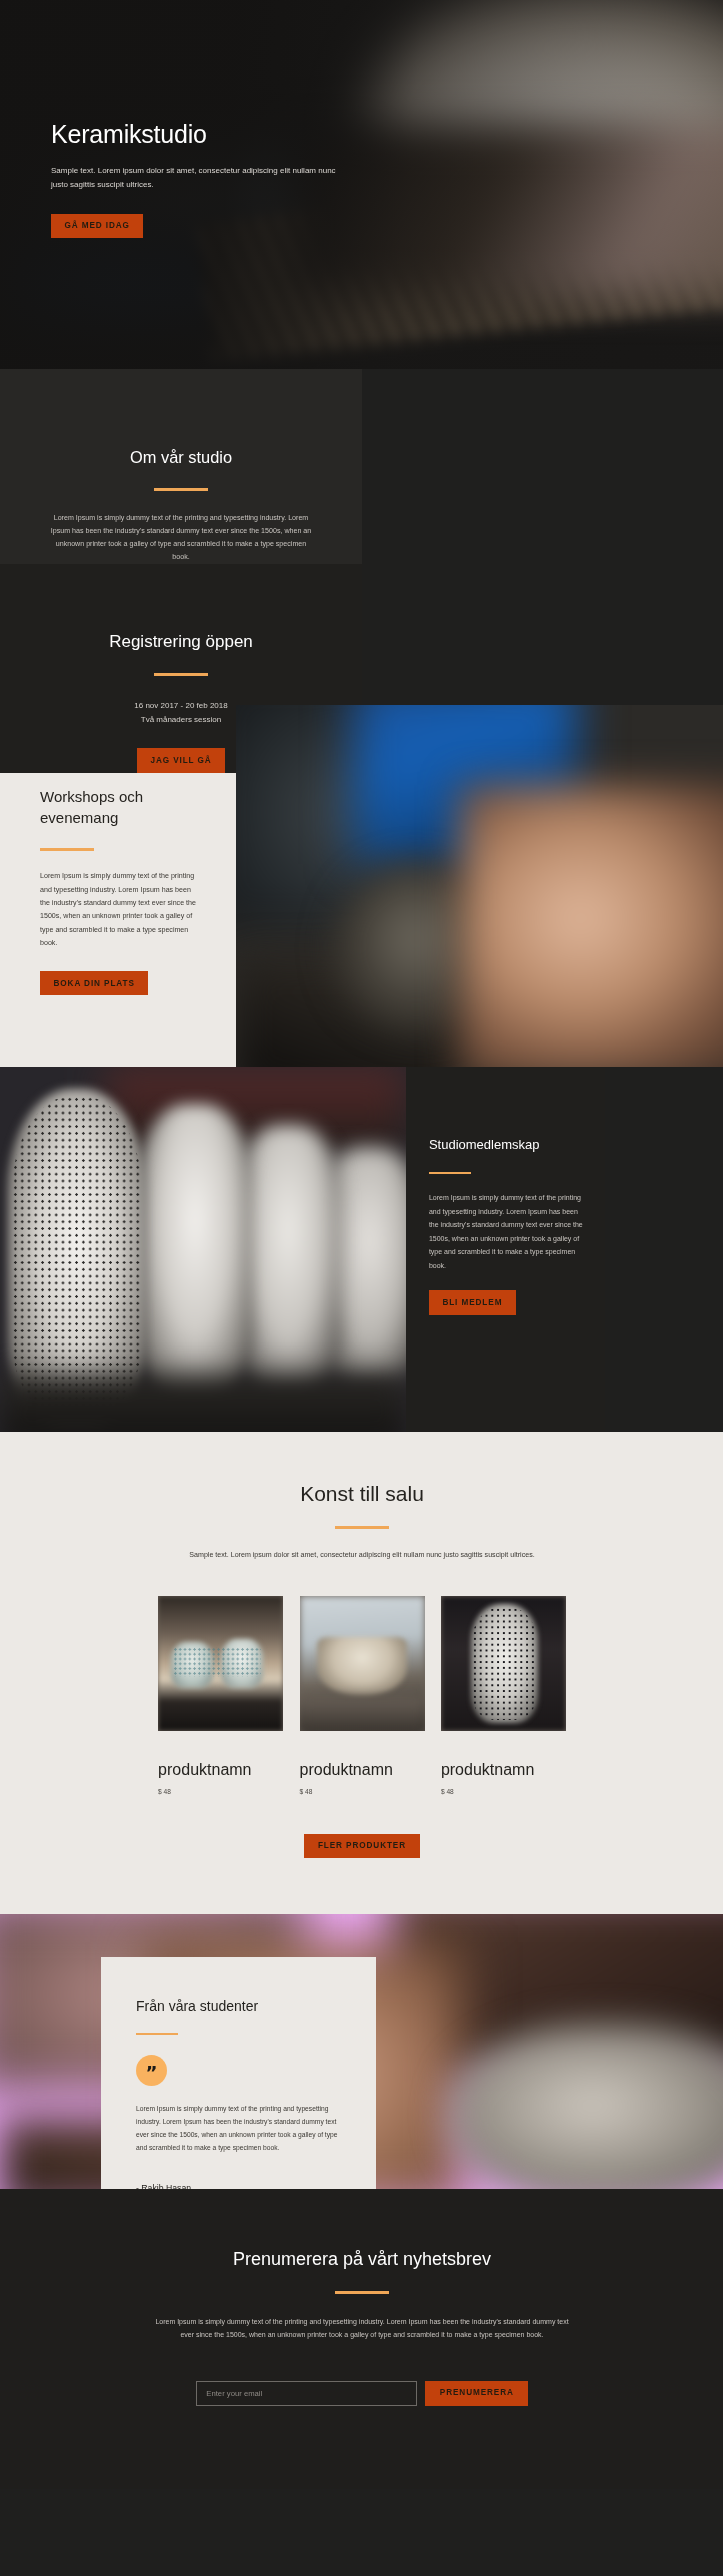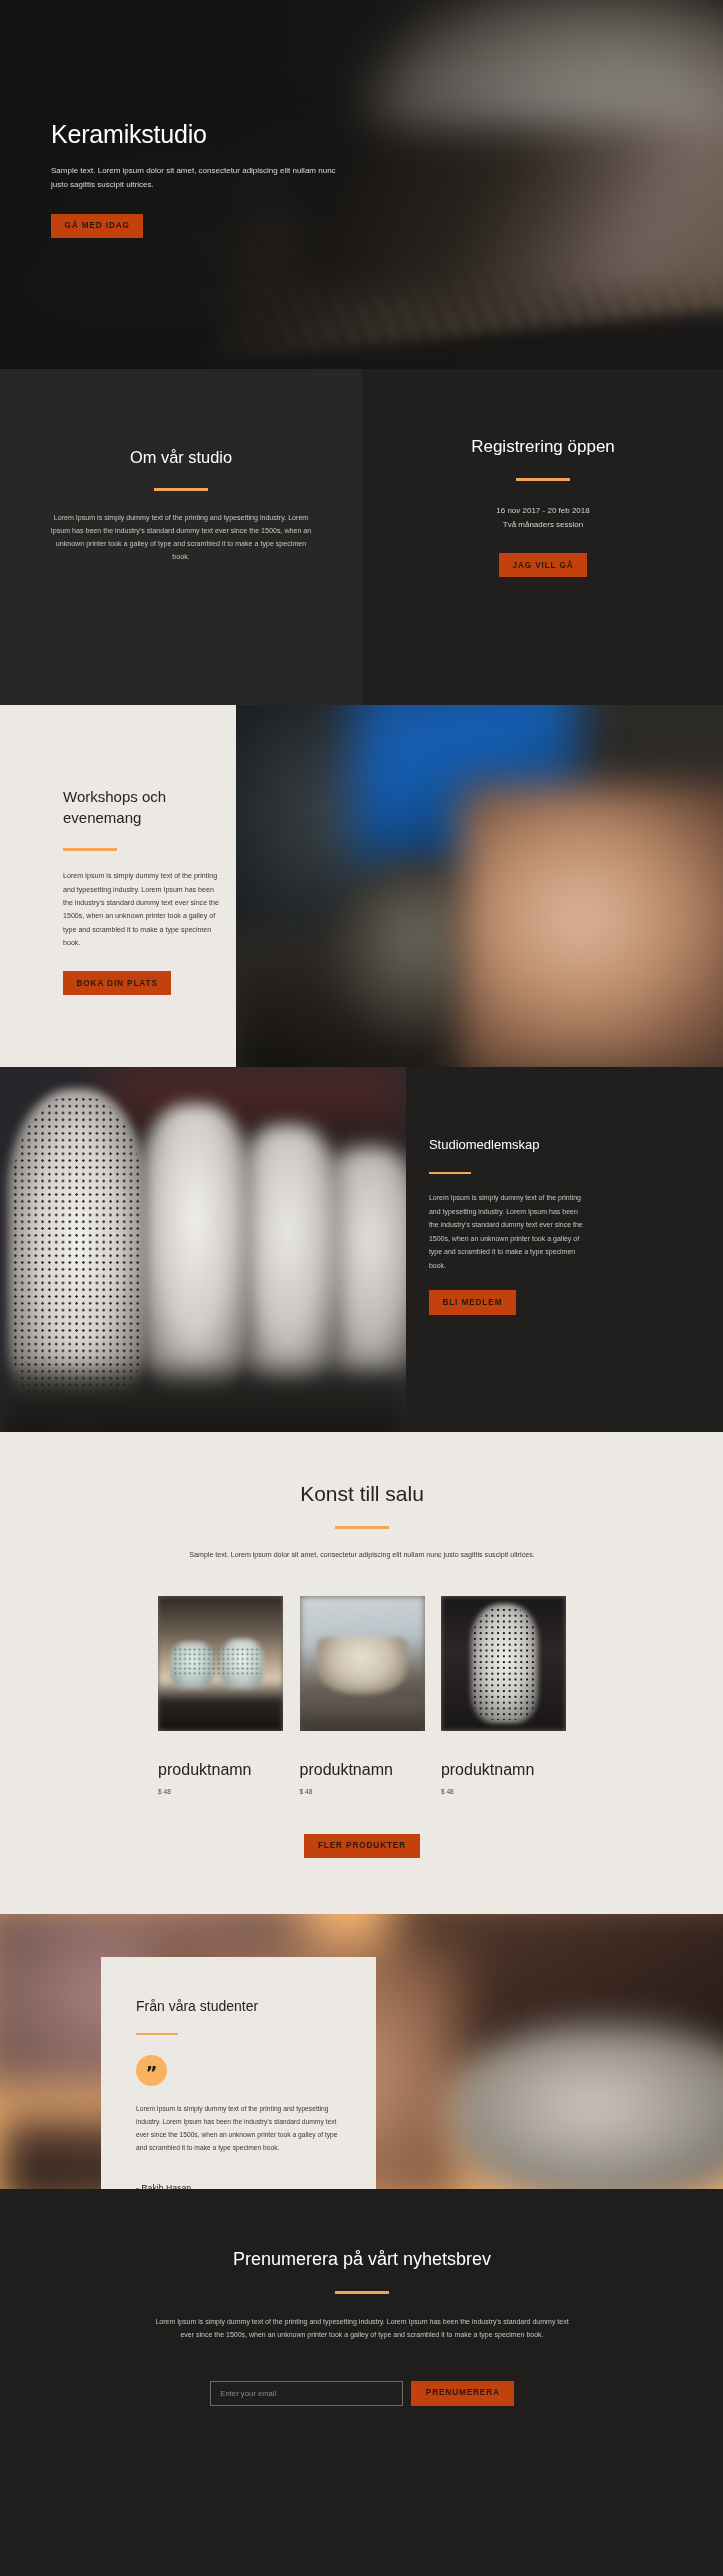--- a/index.html
+++ b/index.html
@@ -70,42 +70,42 @@
     background:linear-gradient(95deg, rgba(20,19,18,.97) 0%, rgba(20,19,18,.93) 32%, rgba(22,21,20,.55) 56%, rgba(22,21,20,.25) 100%);
   }
   .hero-inner {
     position:absolute; left:51px; top:120px; width:386px;
   }
   .hero-title { font-size:25px; font-weight:normal; letter-spacing:-0.2px; color:#fff; }
   .hero-sub { margin-top:14.5px; font-size:8px; line-height:1.75; color:#ddd9d4; width:290px; }
   .hero-btn-wrap { margin-top:22px; }
 
   
-  .dual { display:flex; width:724px; height:336px; }
+  .dual { display:flex; width:724px; height:336px;flex-direction:column; }
   .dual .col-left {
     width:362px; background:#282725; position:relative;
   }
   .dual .col-right {
     width:362px; background:#201f1d; position:relative;
   }
   .col-inner { padding:79px 27px 0; text-align:center; }
   .col-right .col-inner { padding-top:68px; }
   .sec-h2 { font-size:16.4px; font-weight:normal; color:#fff; }
   .sec-h2.sm { font-size:17px; }
   .dual .rule { margin:21px auto 0; }
   .about-p {
     margin-top:21px; font-size:7.1px; line-height:1.85; color:#c9c5c0;
     padding:0 21px;
   }
   .reg-dates { margin-top:23px; font-size:8px; line-height:1.75; color:#d6d2cd; }
   .reg-btn-wrap { margin-top:21px; }
 
   
   .workshops { display:flex; width:724px; height:362px; background:#ece9e5; }
-  .ws-left { width:236px; background:#ece9e5; padding:81px 0 0 63px; }
+  .ws-left { width:236px; background:#ece9e5; padding:81px 0 0 40px; }
   .ws-title { font-size:15px; line-height:1.42; color:#25231f; font-weight:normal; width:159px; }
   .ws-left .rule { margin-top:19.3px; }
   .ws-p { margin-top:19.3px; font-size:7.1px; line-height:1.9; color:#3b3833; width:159px; }
   .ws-btn-wrap { margin-top:20px; }
   .ws-right { width:487px; position:relative; overflow:hidden; background:#2c2a27; }
   .ws-right .h1{
     position:absolute; left:-6%; top:-10%; width:58%; height:72%;
     background:radial-gradient(ellipse at 50% 55%, #3f464a 0%, #23282b 55%, #121416 100%);
     filter:blur(21px);
   }
@@ -194,21 +194,21 @@
   .pi2 .b{position:absolute;left:14%;top:30%;width:72%;height:44%;background:radial-gradient(ellipse at 50% 35%,#e8e1d2 0%,#cbc0ad 45%,#8e8371 80%,#534a3e 100%);filter:blur(2.9px);border-radius:12% 12% 48% 48%;}
   .pi2 .c{position:absolute;left:0;top:74%;width:100%;height:30%;background:linear-gradient(180deg,#6a6158 0%,#35302b 100%);filter:blur(5.8px);}
   .pi3 .a{position:absolute;inset:0;background:linear-gradient(180deg,#19171a 0%,#2b2628 40%,#1a1718 100%);filter:blur(2.9px);}
   .pi3 .b{position:absolute;left:24%;top:6%;width:54%;height:88%;background:radial-gradient(ellipse at 50% 45%,#efeeea 0%,#cbc9c4 45%,#7e7c78 78%,#2f2e2c 100%);filter:blur(2.9px);border-radius:44% 44% 34% 34%/30% 30% 22% 22%;}
   .pi3 .c{position:absolute;left:25%;top:8%;width:52%;height:84%;background:radial-gradient(#17161a 1.1px,transparent 1.3px) 0 0/5.8px 5.8px;border-radius:44% 44% 34% 34%/30% 30% 22% 22%;filter:blur(0.4px);}
   .prod-name { margin-top:30px; font-size:16px; color:#25231f; }
   .prod-price { margin-top:8.7px; font-size:6.6px; color:#4a4742; }
   .prod-more { text-align:center; margin-top:39px; }
 
   
-  .testi { position:relative; height:275px; overflow:hidden; background:#fdba74; }
+  .testi { position:relative; height:275px; overflow:hidden; background:#f0abfc; }
   .t-bg .x1{position:absolute;left:-4%;top:-6%;width:46%;height:70%;background:radial-gradient(ellipse at 50% 50%,#b88e8a 0%,#8d6a67 45%,#5b4442 100%);filter:blur(25px);}
   .t-bg .x2{position:absolute;left:20%;top:10%;width:44%;height:96%;background:radial-gradient(ellipse at 50% 50%,#d2a58c 0%,#a97a5f 44%,#69452f 100%);filter:blur(25px);}
   .t-bg .x3{position:absolute;left:54%;top:-10%;width:54%;height:70%;background:linear-gradient(150deg,#5a3f33 0%,#3a2720 50%,#1d1512 100%);filter:blur(23px);}
   .t-bg .x4{position:absolute;left:62%;top:40%;width:44%;height:66%;background:radial-gradient(ellipse at 45% 45%,#cfc9c0 0%,#9e988f 42%,#4e4a45 100%);filter:blur(17.4px);border-radius:46%;}
   .t-bg .x5{position:absolute;left:0;top:74%;width:34%;height:34%;background:linear-gradient(20deg,#2a1d18 0%,#6a4a3c 100%);filter:blur(21px);}
   .t-card {
     position:absolute; left:101px; top:43px; width:275px; height:241px;
     background:#ece9e5; padding:41px 35px 0;
   }
   .t-title { font-size:14px; color:#25231f; font-weight:normal; }
@@ -223,21 +223,21 @@
 
   
   .news { background:#1f1e1c; padding:60px 0 83px; text-align:center; }
   .news h2 { font-size:18px; font-weight:normal; color:#fff; }
   .news .rule { margin:21px auto 0; }
   .news-p {
     margin:21px auto 0; width:415px; font-size:7px; line-height:1.9; color:#c9c5c0;
   }
   .news-form { margin-top:39px; display:flex; justify-content:center; gap:8.7px; }
   .news-input {
-    width:193px; height:25px; background:transparent; border:1px solid #6d6a66;
+    width:221px; height:25px; background:transparent; border:1px solid #6d6a66;
     color:#e7e4e0; font-size:7.7px; padding:0 9.7px;
     font-family:"Liberation Sans", sans-serif;
   }
   .news-input::placeholder { color:#8e8a85; }
   .news-btn { height:25px; padding:0 14.5px; display:flex; align-items:center; }
 </style>
 </head>
 <body>
 
 <div class="page">

